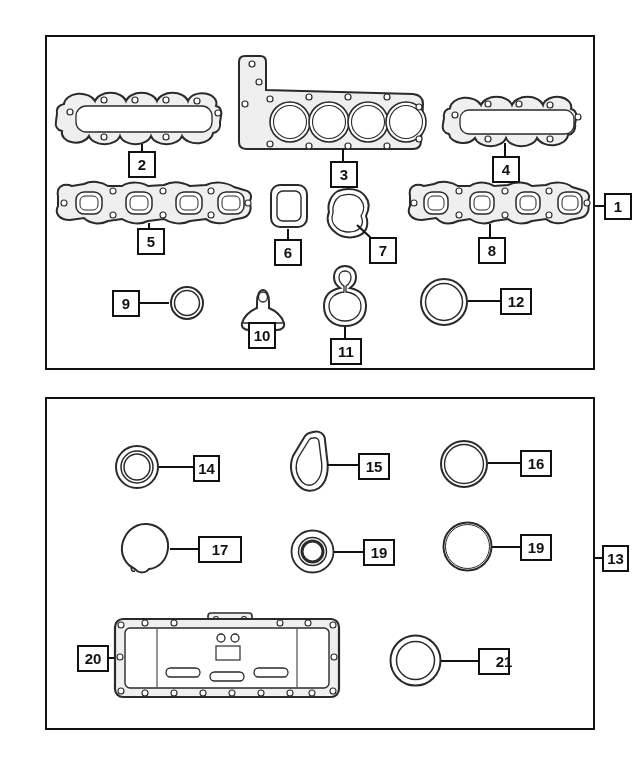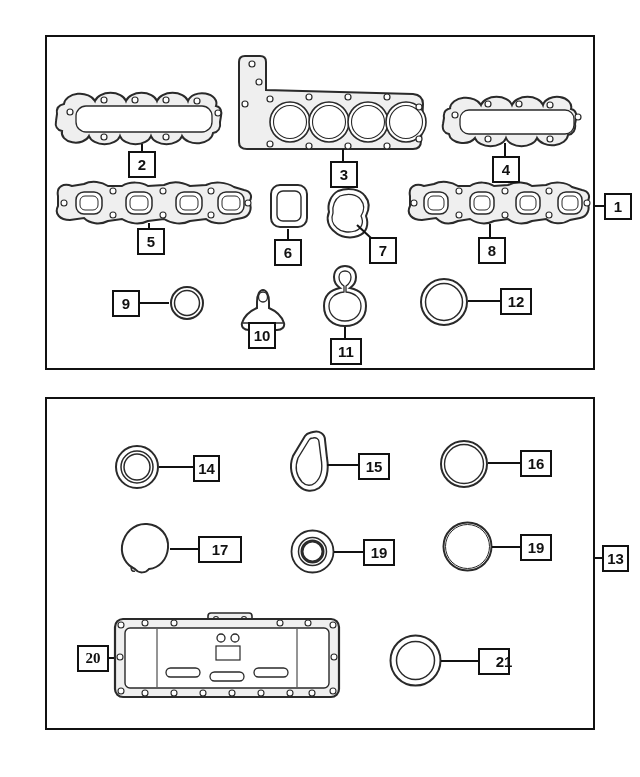--- a/index.html
+++ b/index.html
@@ -326,21 +326,21 @@
   <div class="hline" style="left:170px;top:548px;width:29px;"></div>
   <div class="callout" style="left:198px;top:536px;width:44px;">17</div>
 
   <div class="hline" style="left:334px;top:551px;width:30px;"></div>
   <div class="callout" style="left:363px;top:539px;width:32px;">19</div>
 
   <div class="hline" style="left:492px;top:546px;width:29px;"></div>
   <div class="callout" style="left:520px;top:534px;width:32px;">19</div>
 
   <div class="hline" style="left:106px;top:657px;width:8px;"></div>
-  <div class="callout" style="left:77px;top:645px;width:32px;font-family:Liberation Serif, serif;">20</div>
+  <div class="callout" style="left:77px;top:645px;width:32px;">20</div>
 
   <div class="hline" style="left:441px;top:660px;width:38px;"></div>
   <div class="callout" style="left:478px;top:648px;width:32px;padding-left:24px;">21</div>
 
   <div class="hline" style="left:595px;top:557px;width:8px;"></div>
   <div class="callout" style="left:602px;top:545px;width:14px;">13</div>
 
 </div>
 
 </body></html>

